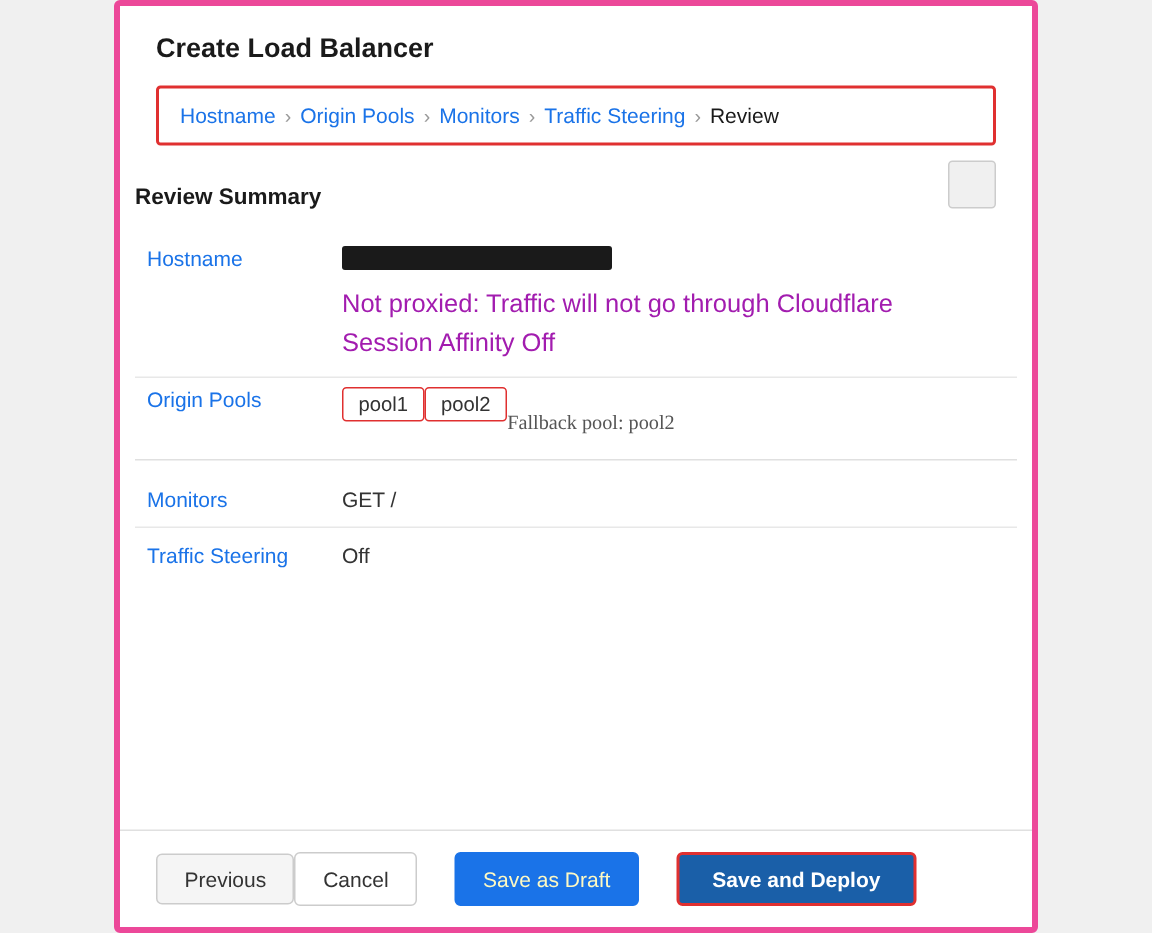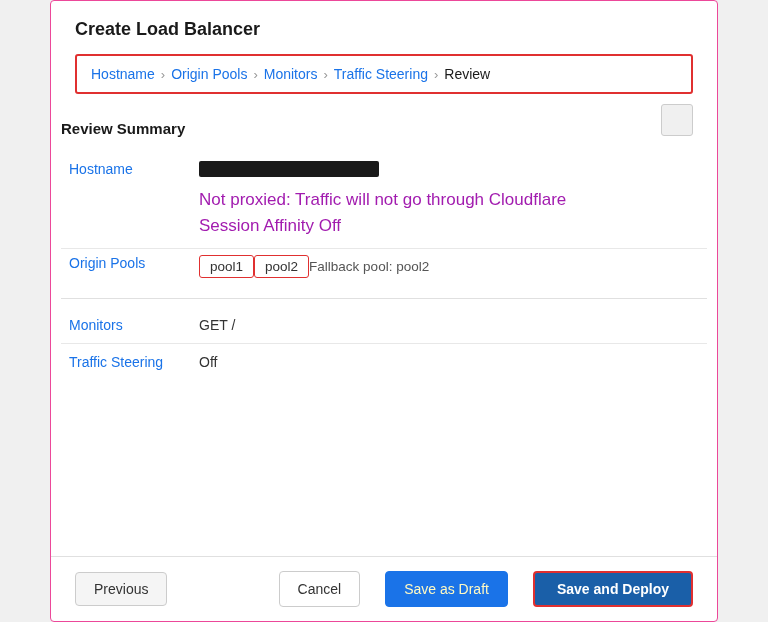--- a/index.html
+++ b/index.html
@@ -7,23 +7,23 @@
       font-family: -apple-system, BlinkMacSystemFont, 'Segoe UI', Arial, sans-serif;
       font-size: 14px;
       background: #f0f0f0;
       display: flex;
       justify-content: center;
       align-items: center;
       min-height: 100vh;
     }
     .modal {
       background: #fff;
-      width: 668px;
+      width: 616px;
       min-height: 622px;
-      border: 1px solid #ec4899;
+      border: 4px solid #ec4899;
       border-radius: 4px;
       display: flex;
       flex-direction: column;
       position: relative;
     }
     .modal-header {
       padding: 18px 24px 10px 24px;
       border-bottom: none;
     }
     .modal-title {
@@ -114,38 +114,39 @@
       color: #333;
       font-size: 13.5px;
     }
     .pools-container {
       display: flex;
       align-items: flex-start;
     }
     .fallback-text {
       color: #555;
       font-size: 13.5px;
-      margin-top: 4px;
+      margin-top: 16px;
       margin-bottom: 2px;
+      font-family: Liberation Serif, serif;
     }
     .divider {
       border: none;
       border-top: 1px solid #e0e0e0;
       margin: 8px 0;
     }
     .monitors-row td, .traffic-row td {
       padding-top: 10px;
       padding-bottom: 10px;
     }
     .modal-footer {
       border-top: 1px solid #e0e0e0;
       padding: 14px 24px;
       display: flex;
       align-items: center;
-      justify-content: space-between;
+      justify-content: flex-start;
     }
     .footer-left {}
     .footer-right {
       display: flex;
       gap: 25px;
     }
     .btn {
       padding: 8px 18px;
       border-radius: 4px;
       font-size: 14px;

